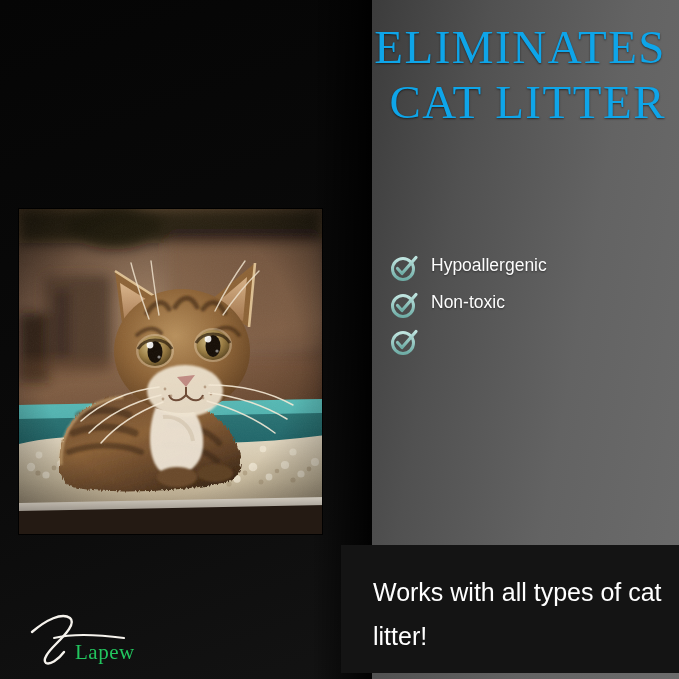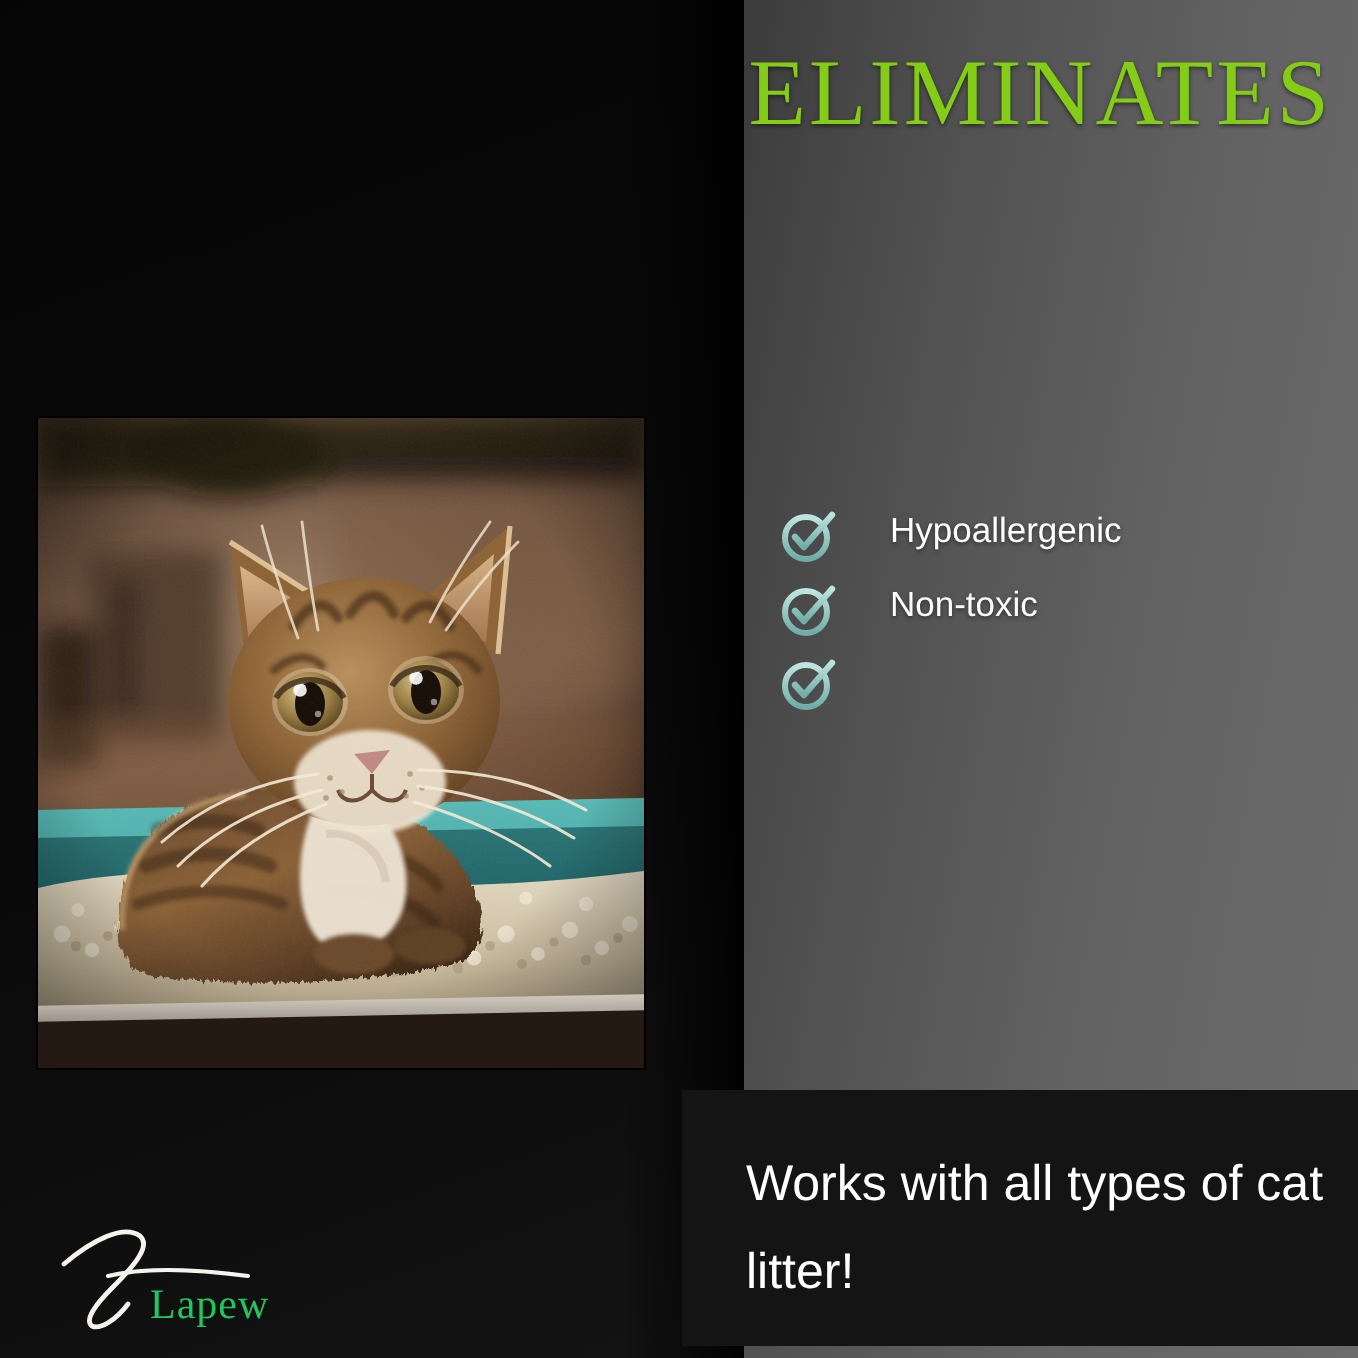--- a/index.html
+++ b/index.html
@@ -41,21 +41,21 @@
   .headline {
     position: absolute;
     left: 300px;
     top: 20px;
     width: 366px;
     text-align: right;
     font-family: "Liberation Serif", serif;
     font-size: 47px;
     line-height: 55px;
     letter-spacing: 1.5px;
-    color: #84cc16;
+    color: #0ea5e9;
     text-shadow: 0 1px 2px rgba(0,0,0,0.55);
     z-index: 5;
   }
   .headline .hl-line { display: block; white-space: nowrap; }
 
   
   .benefits {
     position: absolute;
     left: 389px;
     top: 252px;
@@ -75,21 +75,20 @@
     margin-top: 1px;
   }
   .check-icon svg { display: block; width: 30px; height: 30px; }
   .benefit-text {
     font-size: 17.5px;
     line-height: 27px;
     color: #fdfdfd;
     font-family: "Liberation Sans", sans-serif;
     text-shadow: 0 1px 2px rgba(0,0,0,0.45);
     max-width: 232px;
-    margin-left: 14px;
   }
 
   
   .callout {
     position: absolute;
     left: 341px;
     top: 545px;
     width: 338px;
     height: 128px;
     background: #141414;
@@ -148,20 +147,21 @@
 </head>
 <body>
 
 <div id="ad">
 
   <div class="bg-gray"></div>
   <div class="bg-black-left"></div>
 
   <div class="headline">
     <span class="hl-line">ELIMINATES</span>
+    <span class="hl-line">CAT LITTER</span>
   </div>
 
   <div class="benefits">
 
     <div class="benefit-row">
       <span class="check-icon">
         <svg viewBox="0 0 30 30">
           <defs>
             <linearGradient id="cg1" x1="0" y1="0" x2="0" y2="1">
               <stop offset="0%" stop-color="#bfe4df"></stop>

